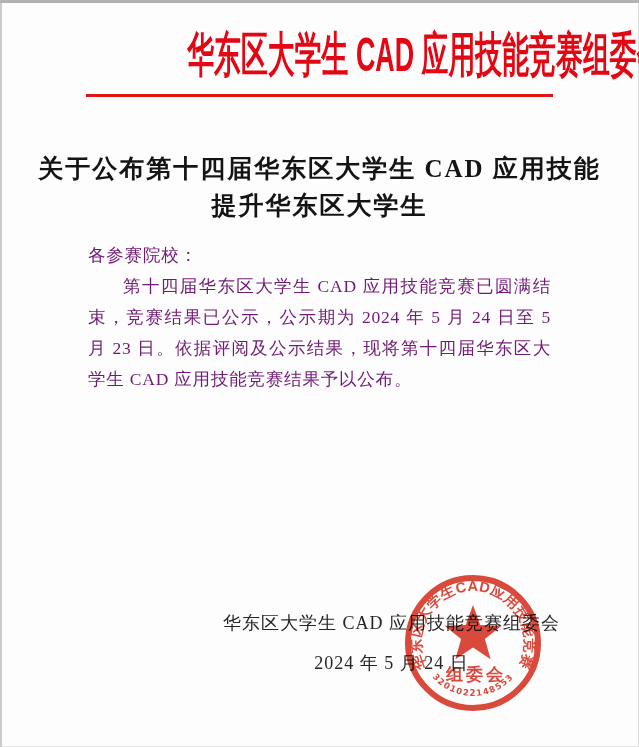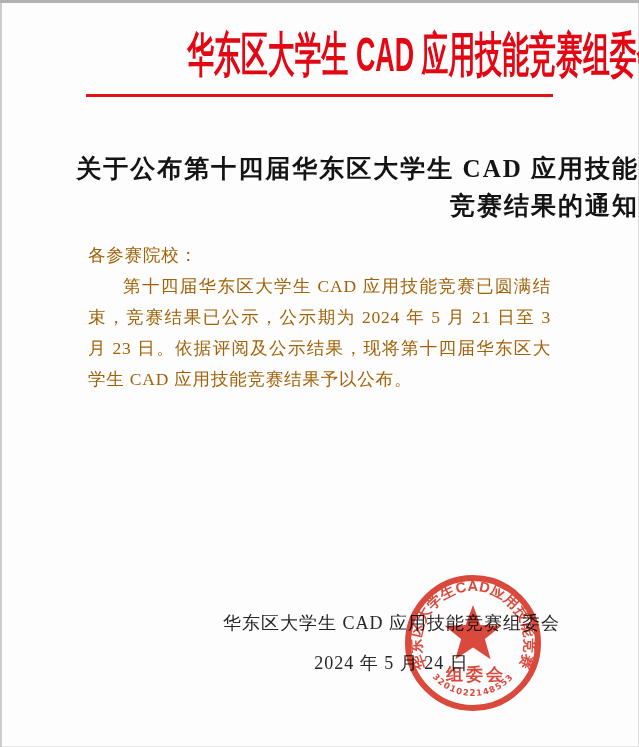--- a/index.html
+++ b/index.html
@@ -50,39 +50,39 @@
     background: #e01212;
   }
 
   
   .doc-title {
     position: absolute;
     top: 150px;
     left: 0;
     right: 0;
     margin: 0;
-    text-align: right;
+    text-align: center;
     font-family: "Liberation Serif", "DejaVu Serif", serif;
     font-weight: 700;
     font-size: 25px;
     line-height: 37px;
     letter-spacing: 2px;
     color: #141414;
   }
 
   
   .doc-body {
     position: absolute;
     top: 240px;
     left: 88px;
     width: 463px;
     font-size: 17.5px;
     line-height: 31px;
     letter-spacing: 0.8px;
-    color: #a16207;
+    color: #701a75;
     text-align: justify;
   }
   .doc-body p { margin: 0; }
   .doc-body p.para { text-indent: 2em; }
 
   
   .closing {
     position: absolute;
     top: 612px;
     right: 79px;
@@ -146,26 +146,26 @@
 <div class="page">
 
   <div class="letterhead">
     <span class="letterhead-text">华东区大学生 CAD 应用技能竞赛组委会</span>
   </div>
 
   <div class="red-rule"></div>
 
   <h1 class="doc-title">
     <span>关于公布第十四届华东区大学生 CAD 应用技能</span><br>
-    <span>竞赛结果的通知</span>
+    <span>提升华东区大学生</span>
   </h1>
 
   <div class="doc-body">
     <p class="salutation">各参赛院校：</p>
-    <p class="para">第十四届华东区大学生 CAD 应用技能竞赛已圆满结束，竞赛结果已公示，公示期为 2024 年 5 月 21 日至 3 月 23 日。依据评阅及公示结果，现将第十四届华东区大学生 CAD 应用技能竞赛结果予以公布。</p>
+    <p class="para">第十四届华东区大学生 CAD 应用技能竞赛已圆满结束，竞赛结果已公示，公示期为 2024 年 5 月 24 日至 5 月 23 日。依据评阅及公示结果，现将第十四届华东区大学生 CAD 应用技能竞赛结果予以公布。</p>
   </div>
 
   <div class="closing">
     <div class="signature">华东区大学生 CAD 应用技能竞赛组委会</div>
     <div class="date">2024 年 5 月 24 日</div>
   </div>
 
   <svg class="seal" viewBox="0 0 146 146" xmlns="http://www.w3.org/2000/svg">
     <defs>
       <path id="arcTop" d="M 24.1,88.8 A 52,52 0 1 1 121.9,88.8" fill="none"></path>

